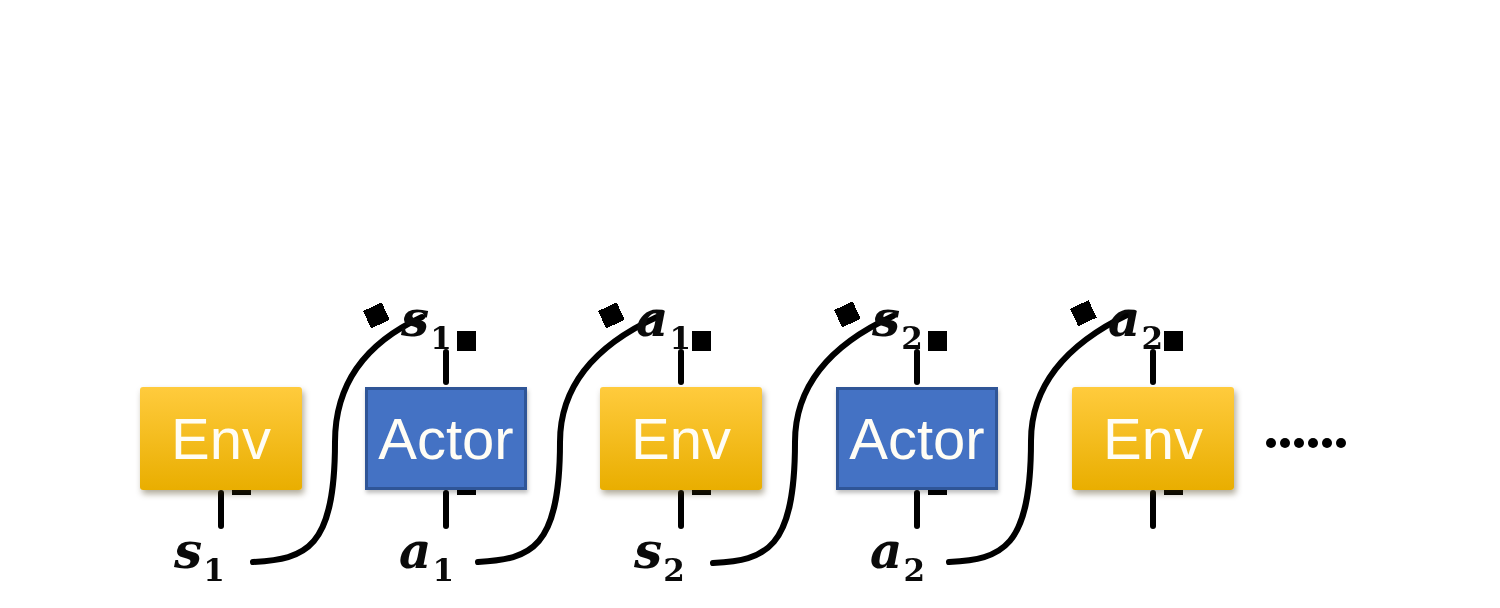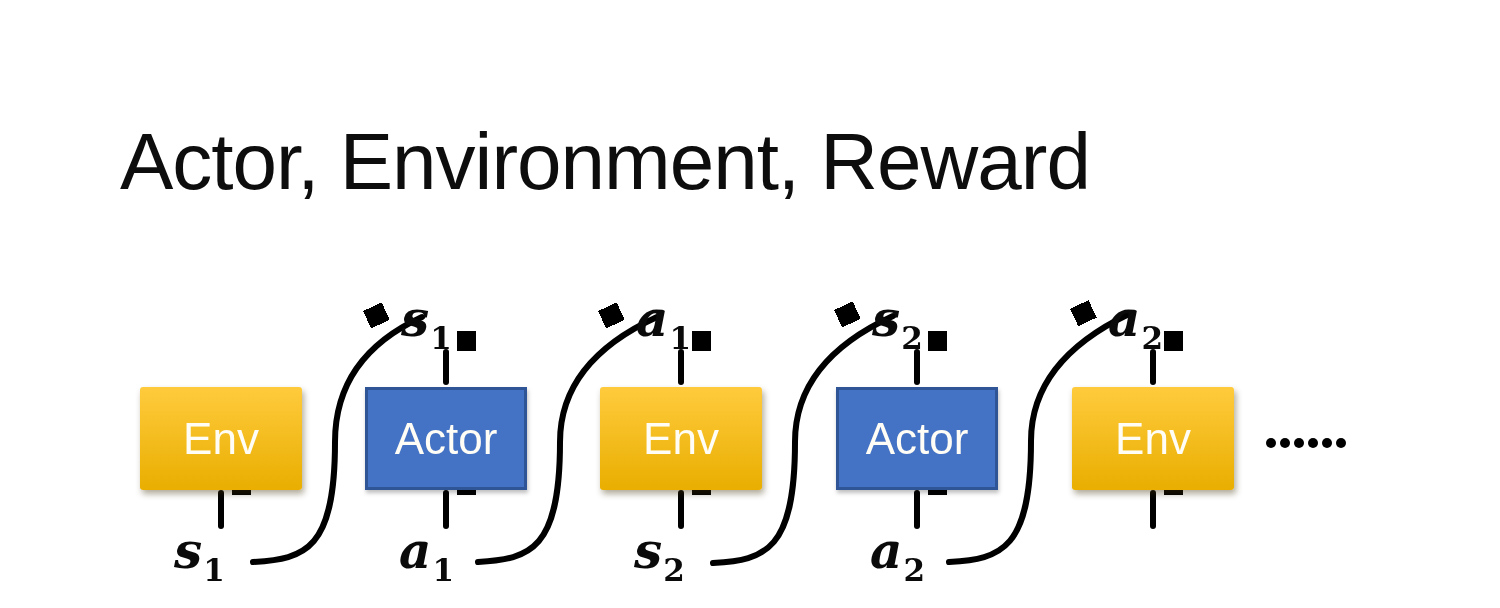--- a/index.html
+++ b/index.html
@@ -31,21 +31,21 @@
   }
   .overlay path { stroke: var(--arrow, #000); stroke-width: 6; fill: none; stroke-linecap: round; }
   .box {
     position: absolute;
     top: 387px;
     width: 162px;
     height: 103px;
     display: flex;
     align-items: center;
     justify-content: center;
-    font-size: 44px;
+    font-size: 58px;
     color: var(--box-text, #fffdf5);
     box-sizing: border-box;
   }
   .box.env {
     background: linear-gradient(180deg, var(--env-top, #FFCB3D) 0%, var(--env-bottom, #E9AE00) 100%);
     border-radius: 3px;
     box-shadow: 2px 4px 6px rgba(60, 45, 0, 0.40);
   }
   .box.actor {
     background: var(--actor-fill, #4472C4);
@@ -88,21 +88,20 @@
     height: 10px;
     border-radius: 50%;
     background: var(--arrow, #000);
   }
 </style>
 </head>
 <body>
 
 <div class="stage">
 
-  <h1 class="title">Actor, Environment, Reward</h1>
 
   <svg class="overlay" viewBox="0 0 1500 608" xmlns="http://www.w3.org/2000/svg">
     <defs>
       <marker id="ah" markerUnits="strokeWidth" markerWidth="3.4" markerHeight="3.2" refX="8.5" refY="5" orient="auto">
         <path d="M0,0 L10,5 L0,10 Z" fill="#000"></path>
       </marker>
     </defs>
 
     <path d="M446 352 L446 382" marker-end="url(#ah)"></path>
     <path d="M681 352 L681 382" marker-end="url(#ah)"></path>

